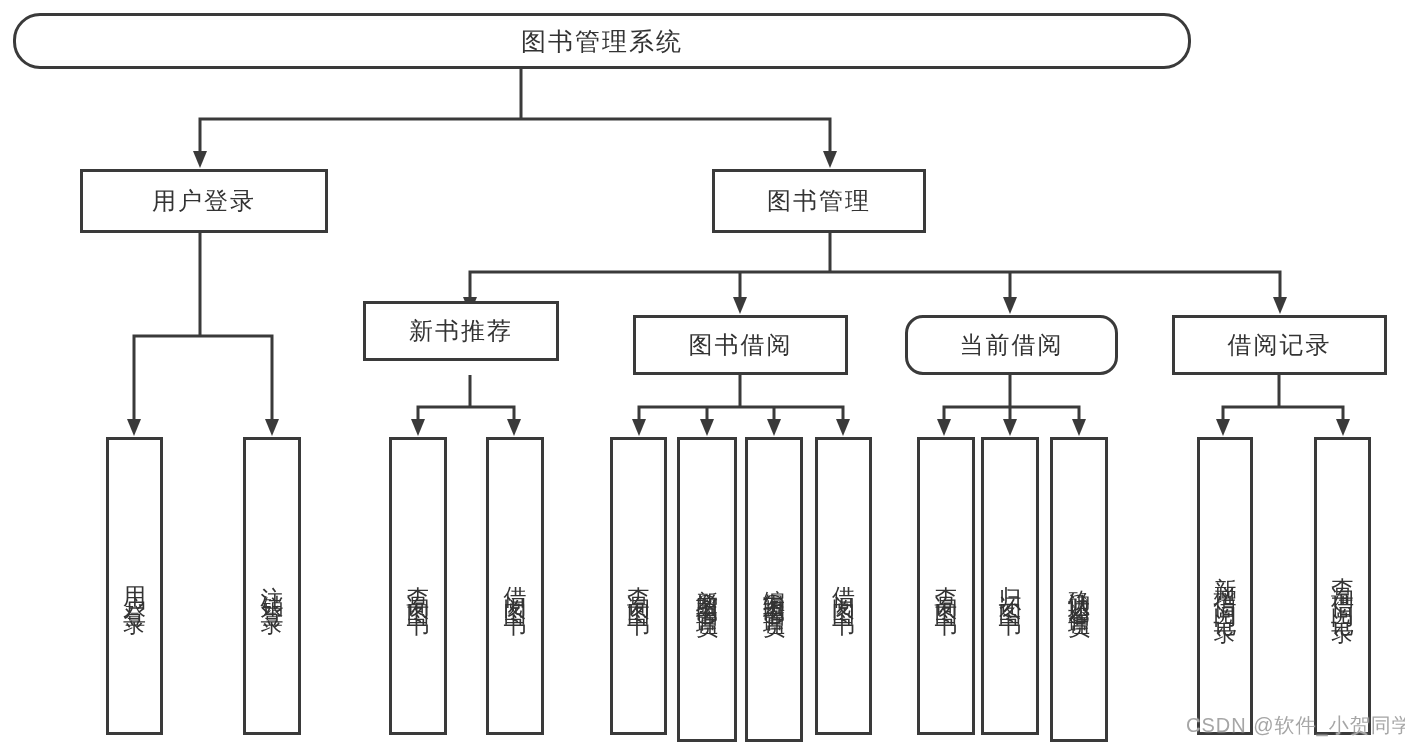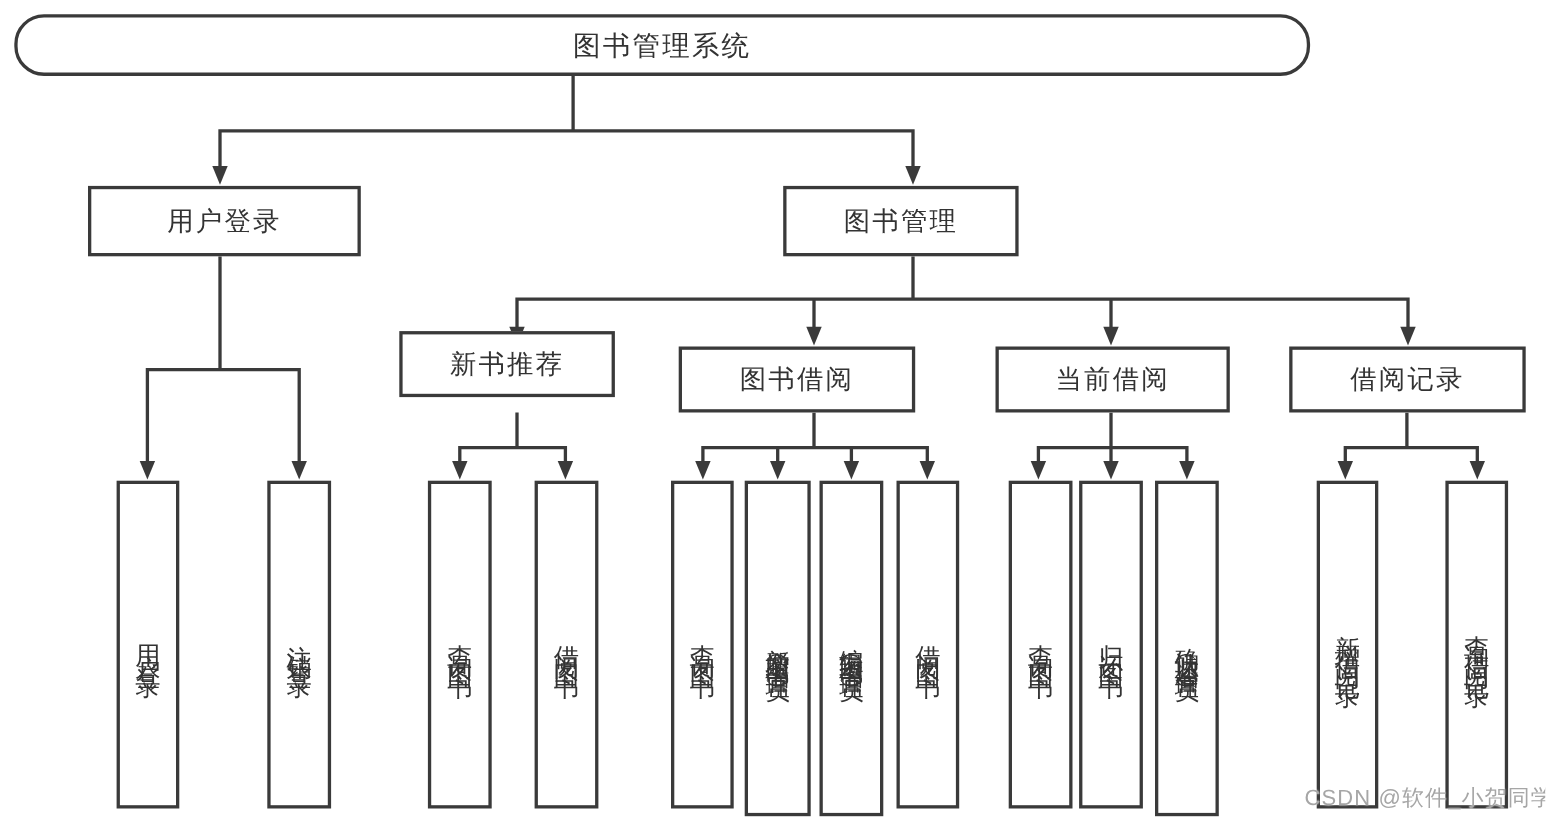--- a/index.html
+++ b/index.html
@@ -80,24 +80,24 @@
   <div class="hbox" style="left:80px;top:169px;width:248px;height:64px;">
     <span>用户登录</span>
   </div>
   <div class="hbox" style="left:712px;top:169px;width:214px;height:64px;">
     <span>图书管理</span>
   </div>
 
   <div class="hbox" style="left:363px;top:301px;width:196px;height:60px;">
     <span>新书推荐</span>
   </div>
-  <div class="hbox" style="left:617px;top:315px;width:215px;height:60px;">
+  <div class="hbox" style="left:633px;top:315px;width:215px;height:60px;">
     <span>图书借阅</span>
   </div>
-  <div class="hbox" style="left:905px;top:315px;width:213px;height:60px;">
+  <div class="hbox" style="left:905px;top:315px;width:213px;height:60px;border-radius:18px;">
     <span>当前借阅</span>
   </div>
   <div class="hbox" style="left:1172px;top:315px;width:215px;height:60px;">
     <span>借阅记录</span>
   </div>
 
   <div class="vbox" style="left:106px;">
     <span>用户登录</span>
   </div>
   <div class="vbox" style="left:243px;width:58px;">

